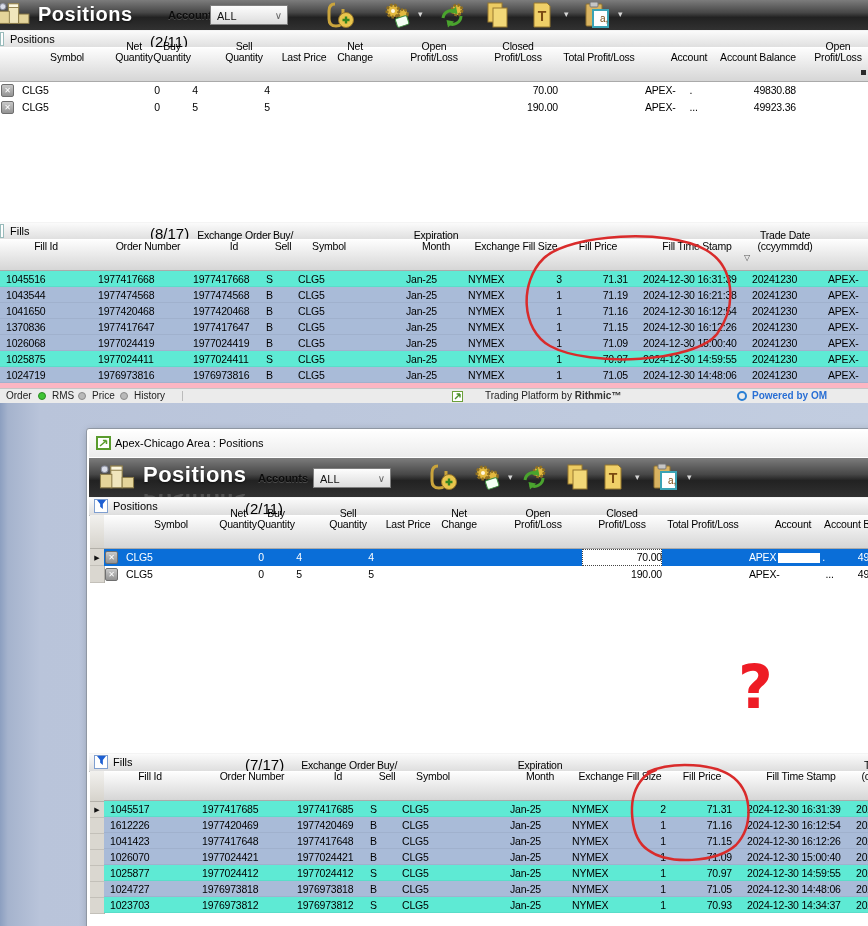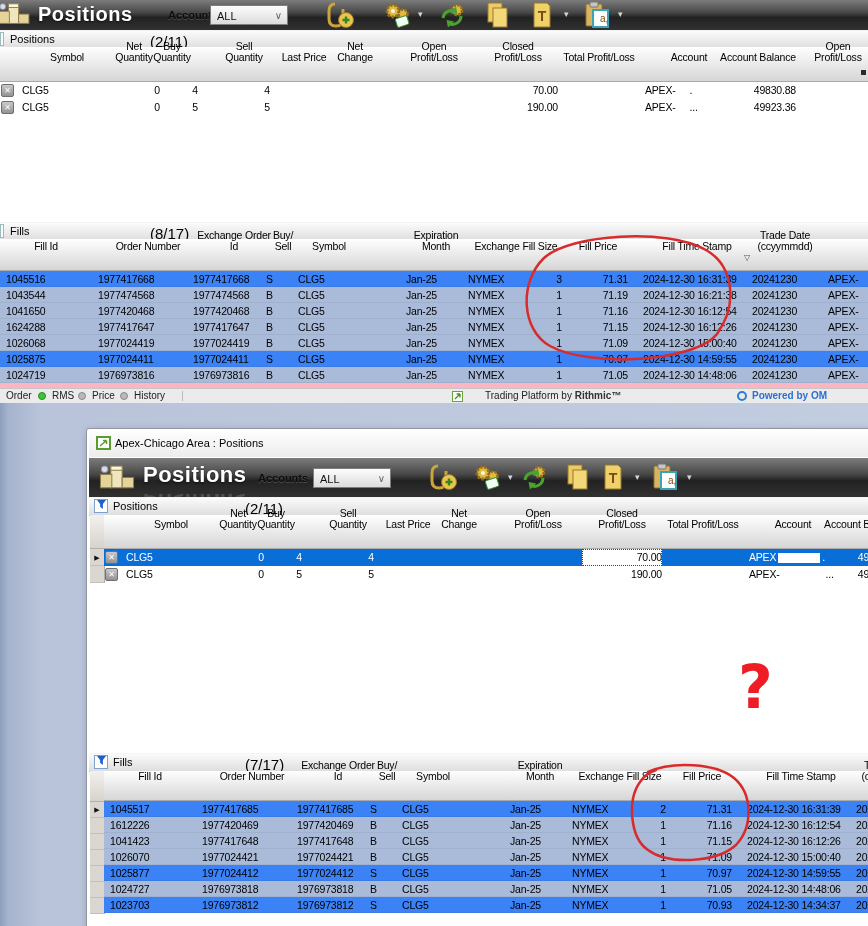--- a/index.html
+++ b/index.html
@@ -38,21 +38,21 @@
   .hc{position:absolute;bottom:1px;display:flex;align-items:flex-end;justify-content:center;
     text-align:center;font-size:10.5px;line-height:11px;letter-spacing:-.2px;color:#000;padding-bottom:17px}
   .rows{position:absolute;left:0;right:0}
   .row{position:absolute;left:0;right:0}
   .prow{height:17px}
   .frow{height:16px;box-shadow:inset 0 -1px 0 rgba(0,0,0,.05)}
   .cell{position:absolute;top:0;font-size:10.5px;letter-spacing:-.2px;white-space:nowrap;color:#000}
   .prow .cell{line-height:17px}
   .frow .cell{line-height:16px}
   .num{text-align:right}
-  .pink{background:#3b82f6}
+  .pink{background:#5eead4}
   .blue{background:#a9bbd8}
   .sel{background:#0a6ed8}
   .sel .cell{color:#fff}
   .sel .p8{background:#fff;color:#000;outline:1px dotted #444;outline-offset:-1px}
   .tail{padding-left:14px}
   .redact{display:inline-block;width:42px;height:10px;background:#fff;margin:0 2px;vertical-align:middle}
   .xbtn{position:absolute;left:1px;top:2px;width:13px;height:13px;border:1px solid #6f6f6f;border-radius:2px;
     background:linear-gradient(#c9c9c9,#939393);color:#fff;font-size:8px;line-height:11px;text-align:center;
     box-sizing:border-box;font-weight:bold}
   .sortico{position:absolute;color:#555;font-size:8px}
@@ -268,21 +268,21 @@
         <span class="cell f5">Jan-25</span>
         <span class="cell f6">NYMEX</span>
         <span class="cell f7 num">1</span>
         <span class="cell f8 num">71.16</span>
         <span class="cell f9">2024-12-30 16:12:54</span>
         <span class="cell f10">20241230</span>
         <span class="cell f11">APEX-</span>
       </div>
 
       <div class="row frow blue" style="top: 48px;">
-        <span class="cell f0">1624288</span>
+        <span class="cell f0">1370836</span>
         <span class="cell f1">1977417647</span>
         <span class="cell f2">1977417647</span>
         <span class="cell f3">B</span>
         <span class="cell f4">CLG5</span>
         <span class="cell f5">Jan-25</span>
         <span class="cell f6">NYMEX</span>
         <span class="cell f7 num">1</span>
         <span class="cell f8 num">71.15</span>
         <span class="cell f9">2024-12-30 16:12:26</span>
         <span class="cell f10">20241230</span>

